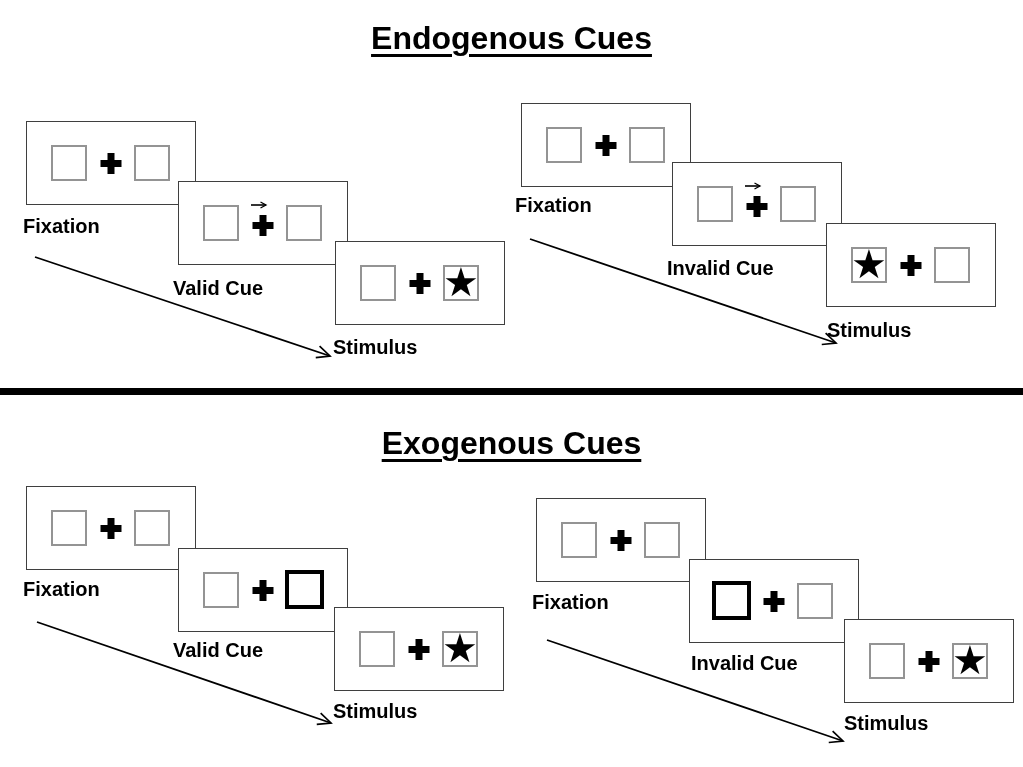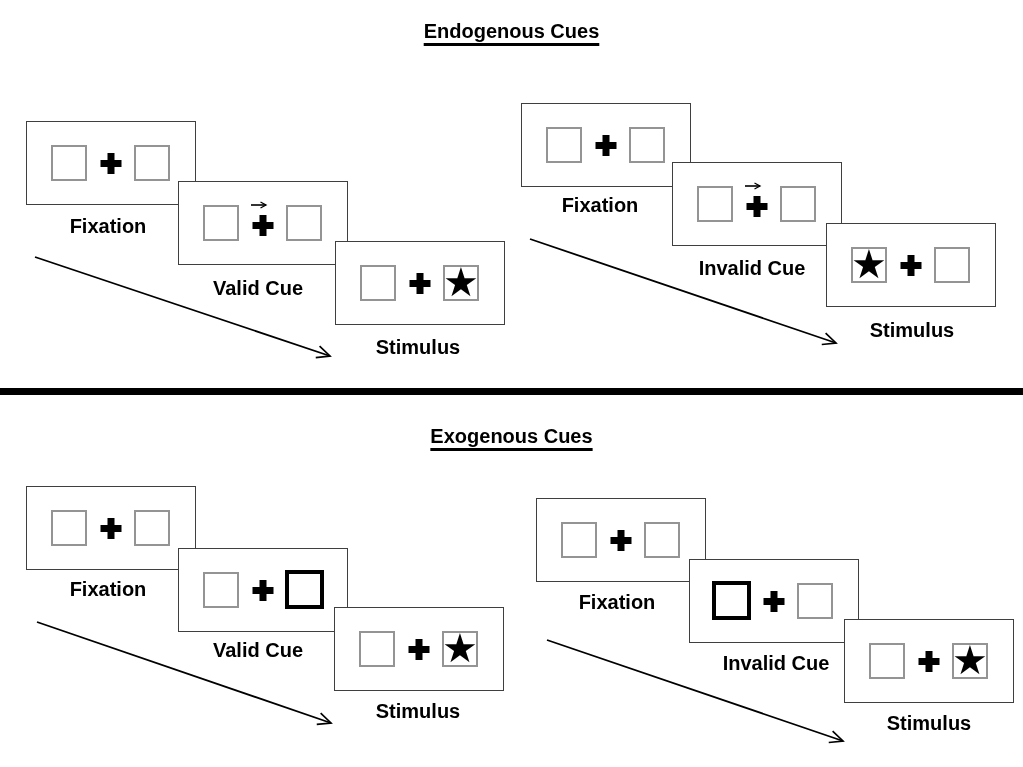--- a/index.html
+++ b/index.html
@@ -2,21 +2,21 @@
 <html><head>
 <meta charset="utf-8">
 <style>
   html,body{margin:0;padding:0;background:#fff;}
   .canvas{
     position:relative;width:1023px;height:767px;background:#ffffff;overflow:hidden;
     font-family:"Liberation Sans", sans-serif;color:#000;
   }
   .title{
     position:absolute;left:0;width:100%;text-align:center;
-    font-size:20px;font-weight:bold;
+    font-size:32px;font-weight:bold;
   }
   .title span{
     text-decoration:underline;text-decoration-thickness:3px;text-underline-offset:5px;
   }
   .divider{position:absolute;left:0;width:1023px;height:7px;background:#000;}
   .panel{
     position:absolute;width:170px;height:84px;background:#fff;
     border:1.5px solid #3f3f3f;box-sizing:border-box;
   }
   .sq{
@@ -32,21 +32,21 @@
   .star{font-size:40px;line-height:30px;color:#000;margin-top:-3px;}
   .plus{
     position:absolute;left:50%;top:31px;width:21px;height:21px;
     transform:translateX(-50%);
   }
   .panel.cue-arrow .plus{top:33px;}
   .plus i{position:absolute;background:#000;display:block;}
   .plus .h{left:0;top:7px;width:21px;height:7px;}
   .plus .v{left:7px;top:0;width:7px;height:21px;}
   .plabel{
-    position:absolute;width:170px;text-align:center;
+    position:absolute;width:170px;
     font-size:20px;font-weight:bold;line-height:22px;white-space:nowrap;
   }
   svg.overlay{position:absolute;left:0;top:0;pointer-events:none;}
 </style>
 </head>
 <body>
 
 <div class="canvas">
 
   <div class="title" style="top:20px;">

